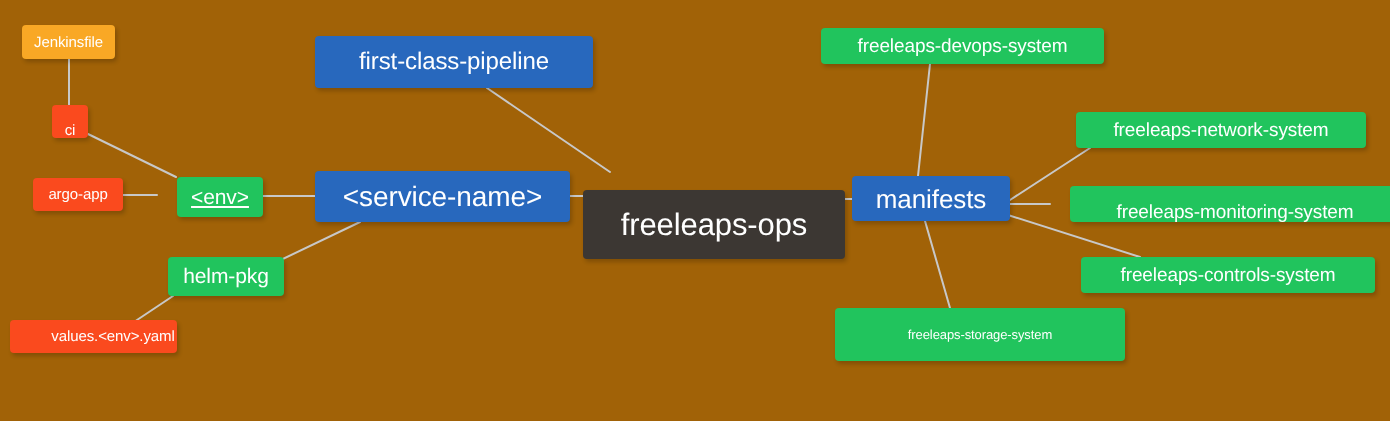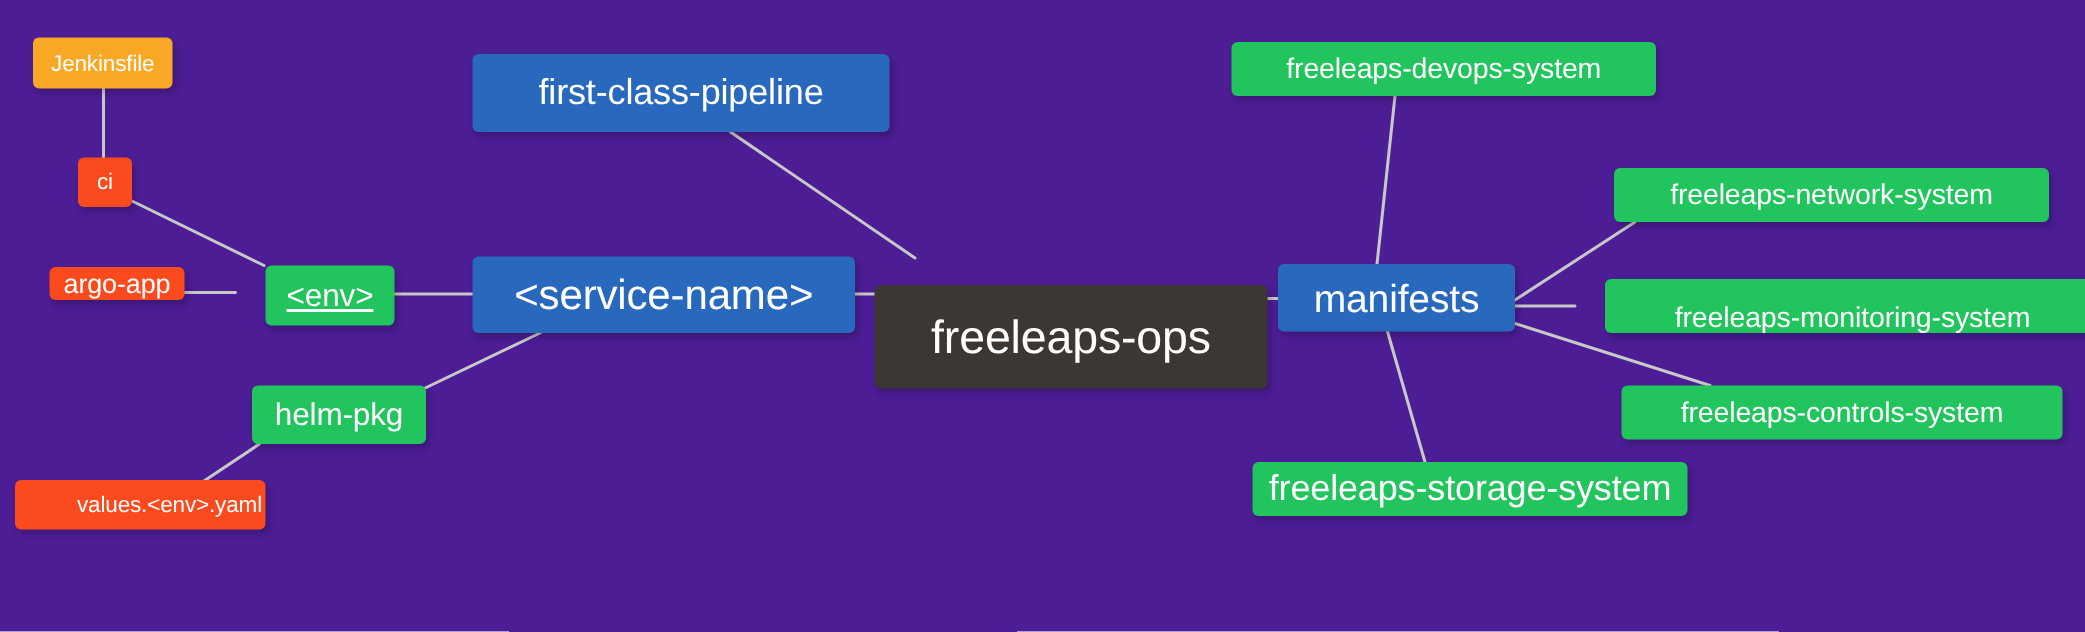--- a/index.html
+++ b/index.html
@@ -8,21 +8,21 @@
     padding: 0;
     background: #ffffff;
   }
   body {
     font-family: "Liberation Sans", sans-serif;
   }
   #canvas {
     position: relative;
     width: 1390px;
     height: 421px;
-    background: #4c1d95;
+    background: #a16207;
     overflow: hidden;
   }
   #edge-layer {
     position: absolute;
     left: 0;
     top: 0;
     width: 1390px;
     height: 421px;
     pointer-events: none;
   }
@@ -63,24 +63,24 @@
       <line x1="918" y1="176" x2="930" y2="64" stroke="#c8c8c8" stroke-width="2" stroke-linecap="round"></line>
       <line x1="1010" y1="200" x2="1090" y2="148" stroke="#c8c8c8" stroke-width="2" stroke-linecap="round"></line>
       <line x1="1010" y1="204" x2="1050" y2="204" stroke="#c8c8c8" stroke-width="2" stroke-linecap="round"></line>
       <line x1="1008" y1="215" x2="1140" y2="257" stroke="#c8c8c8" stroke-width="2" stroke-linecap="round"></line>
       <line x1="925" y1="221" x2="950" y2="308" stroke="#c8c8c8" stroke-width="2" stroke-linecap="round"></line>
     </svg>
   <div id="node-layer">
       <div class="node orange" style="left: 22px; top: 25px; width: 93px; height: 34px; font-size: 15px;">
         <span>Jenkinsfile</span>
       </div>
-      <div class="node red" style="left: 52px; top: 105px; width: 36px; height: 33px; font-size: 15px;">
+      <div class="node red" style="left: 52px; top: 105px; width: 36px; height: 33px; font-size: 15px; align-items: flex-end;">
         <span>ci</span>
       </div>
-      <div class="node red" style="left: 33px; top: 178px; width: 90px; height: 22px; font-size: 18px;">
+      <div class="node red" style="left: 33px; top: 178px; width: 90px; height: 33px; font-size: 15px;">
         <span>argo-app</span>
       </div>
       <div class="node green" style="left: 157px; top: 177px; width: 86px; height: 40px; font-size: 21px; text-decoration: underline;">
         <span>&lt;env&gt;</span>
       </div>
       <div class="node green" style="left: 148px; top: 257px; width: 116px; height: 39px; font-size: 21px;">
         <span>helm-pkg</span>
       </div>
       <div class="node red" style="left: 10px; top: 320px; width: 167px; height: 33px; font-size: 15px; padding-left: 39px;">
         <span>values.&lt;env&gt;.yaml</span>
@@ -102,17 +102,17 @@
       </div>
       <div class="node green" style="left: 1056px; top: 112px; width: 290px; height: 36px; font-size: 19px;">
         <span>freeleaps-network-system</span>
       </div>
       <div class="node green" style="left: 1050px; top: 186px; width: 330px; height: 36px; font-size: 19px; align-items: flex-end;">
         <span>freeleaps-monitoring-system</span>
       </div>
       <div class="node green" style="left: 1061px; top: 257px; width: 294px; height: 36px; font-size: 19px;">
         <span>freeleaps-controls-system</span>
       </div>
-      <div class="node green" style="left: 815px; top: 308px; width: 290px; height: 36px; font-size: 24px;">
+      <div class="node green" style="left: 815px; top: 308px; width: 290px; height: 53px; font-size: 13px;">
         <span>freeleaps-storage-system</span>
       </div>
     </div>
 </div>
 
 </body></html>

